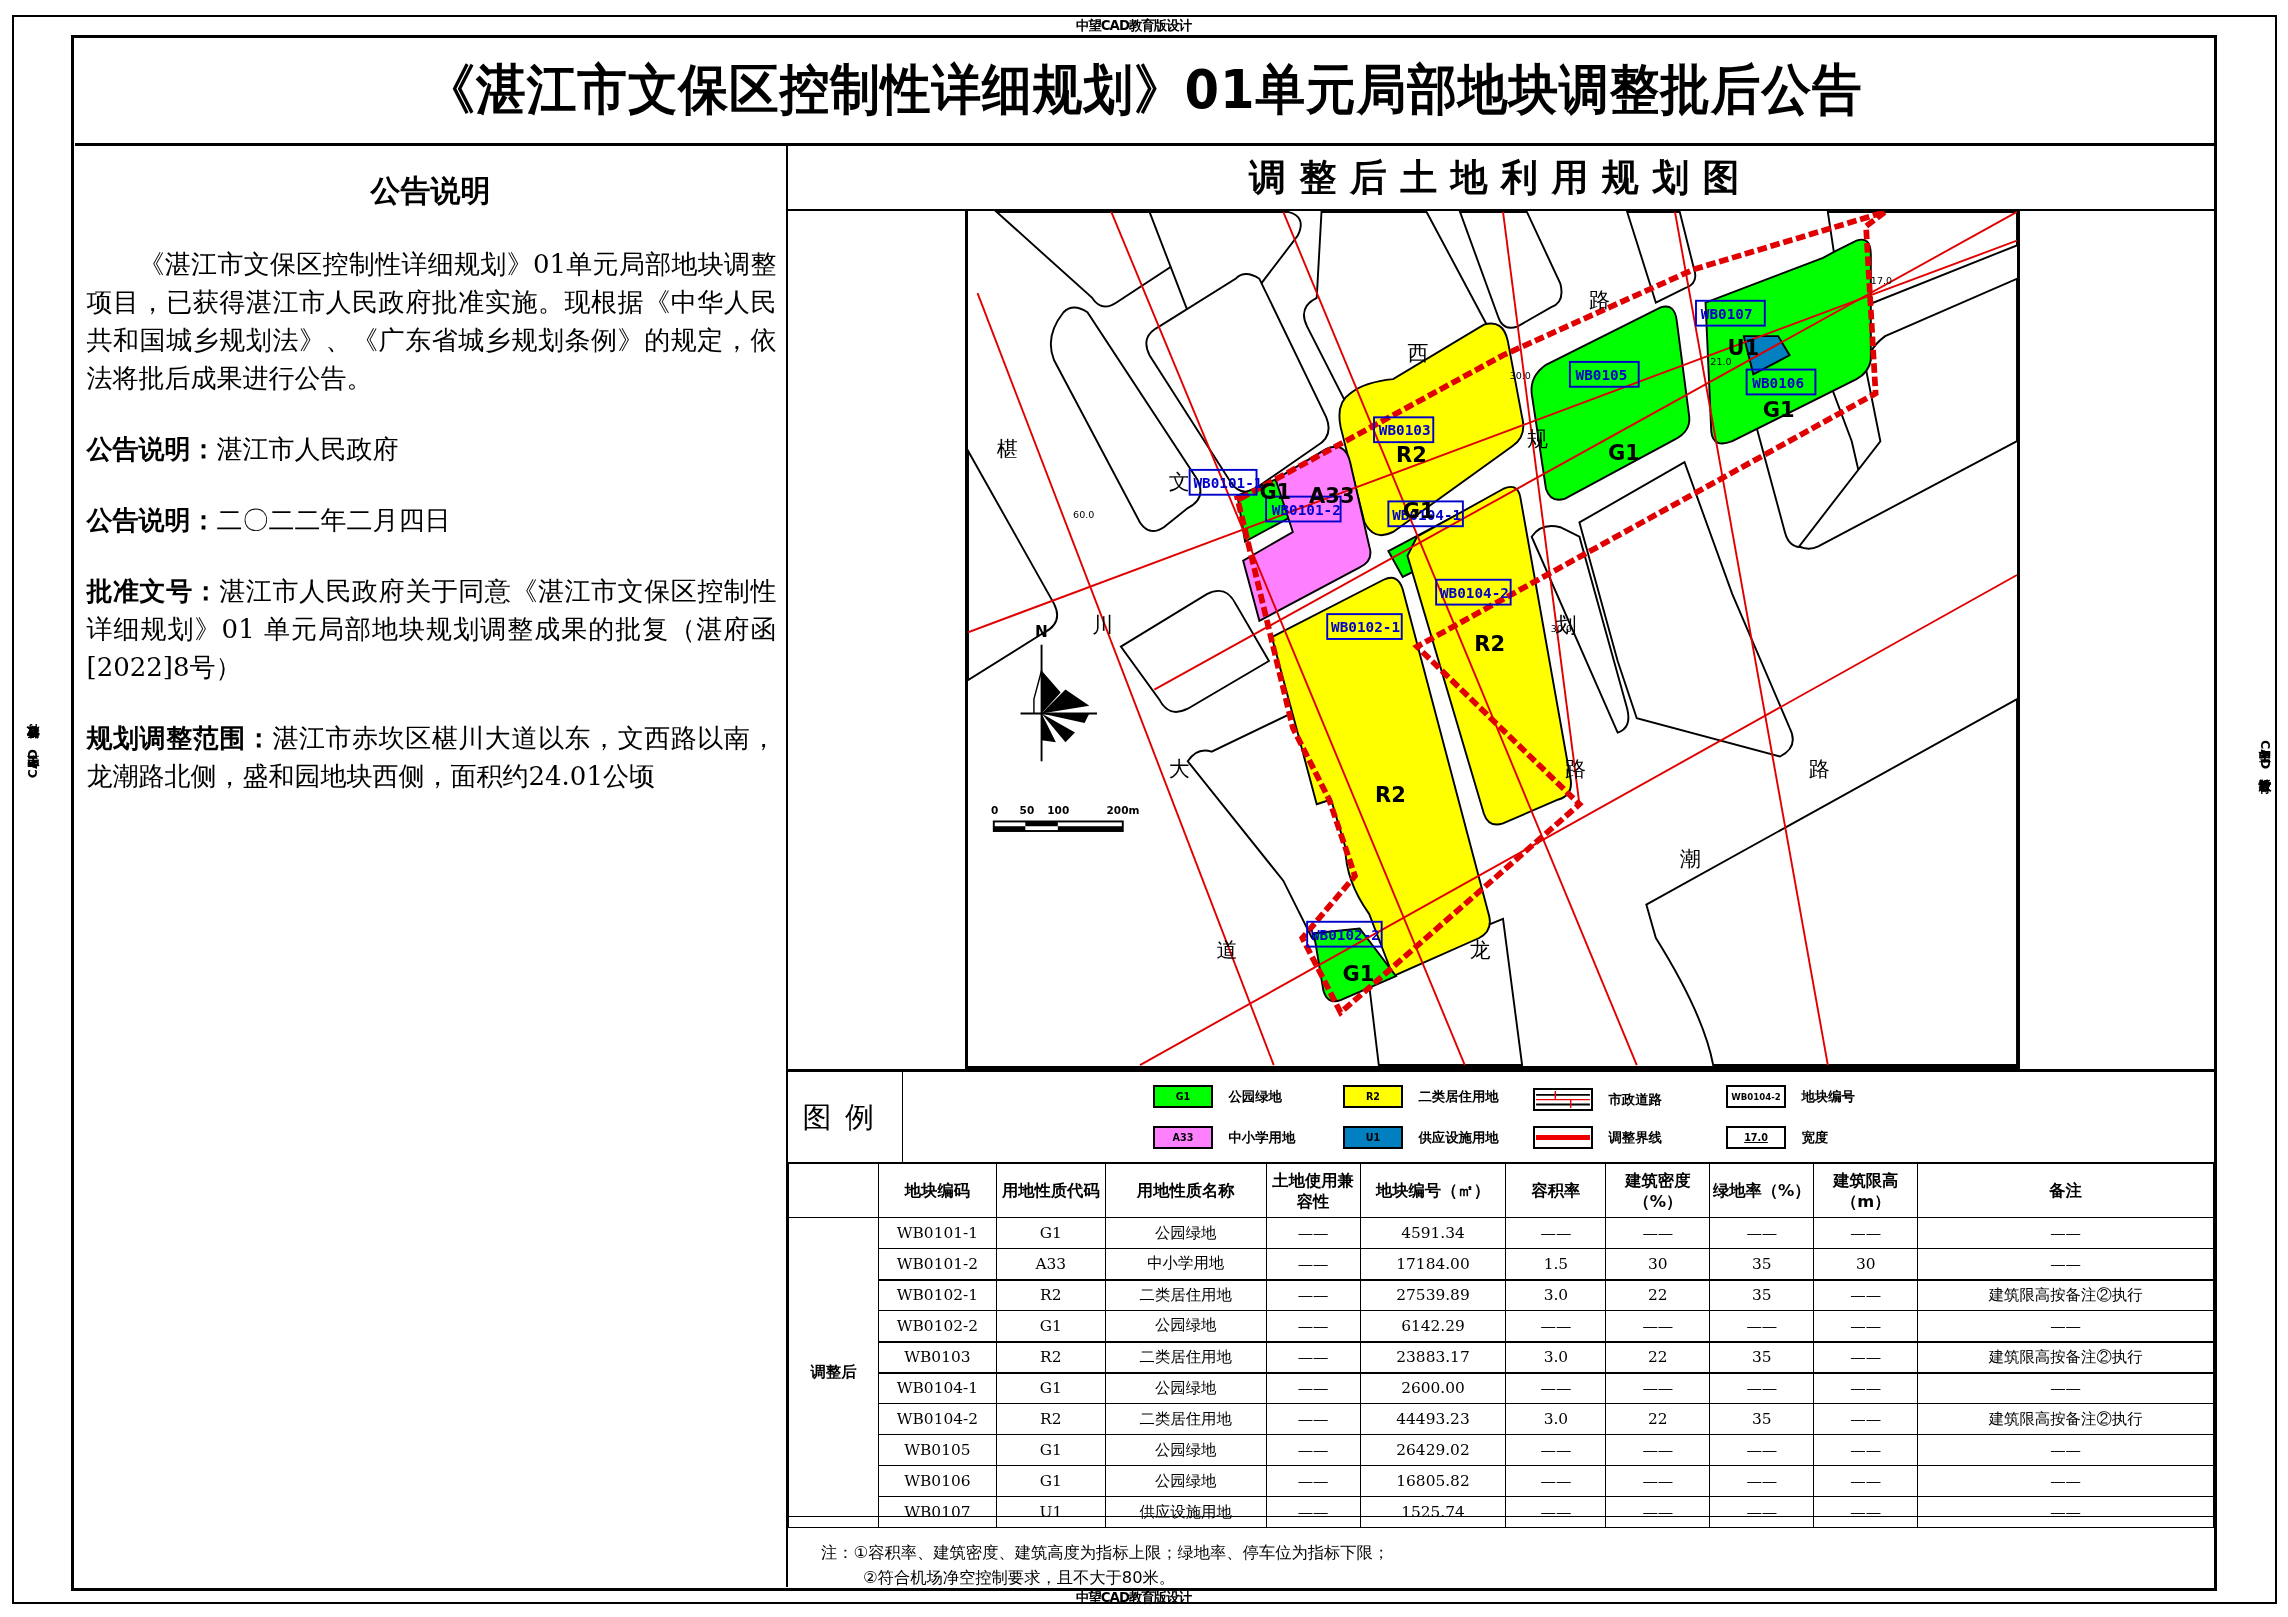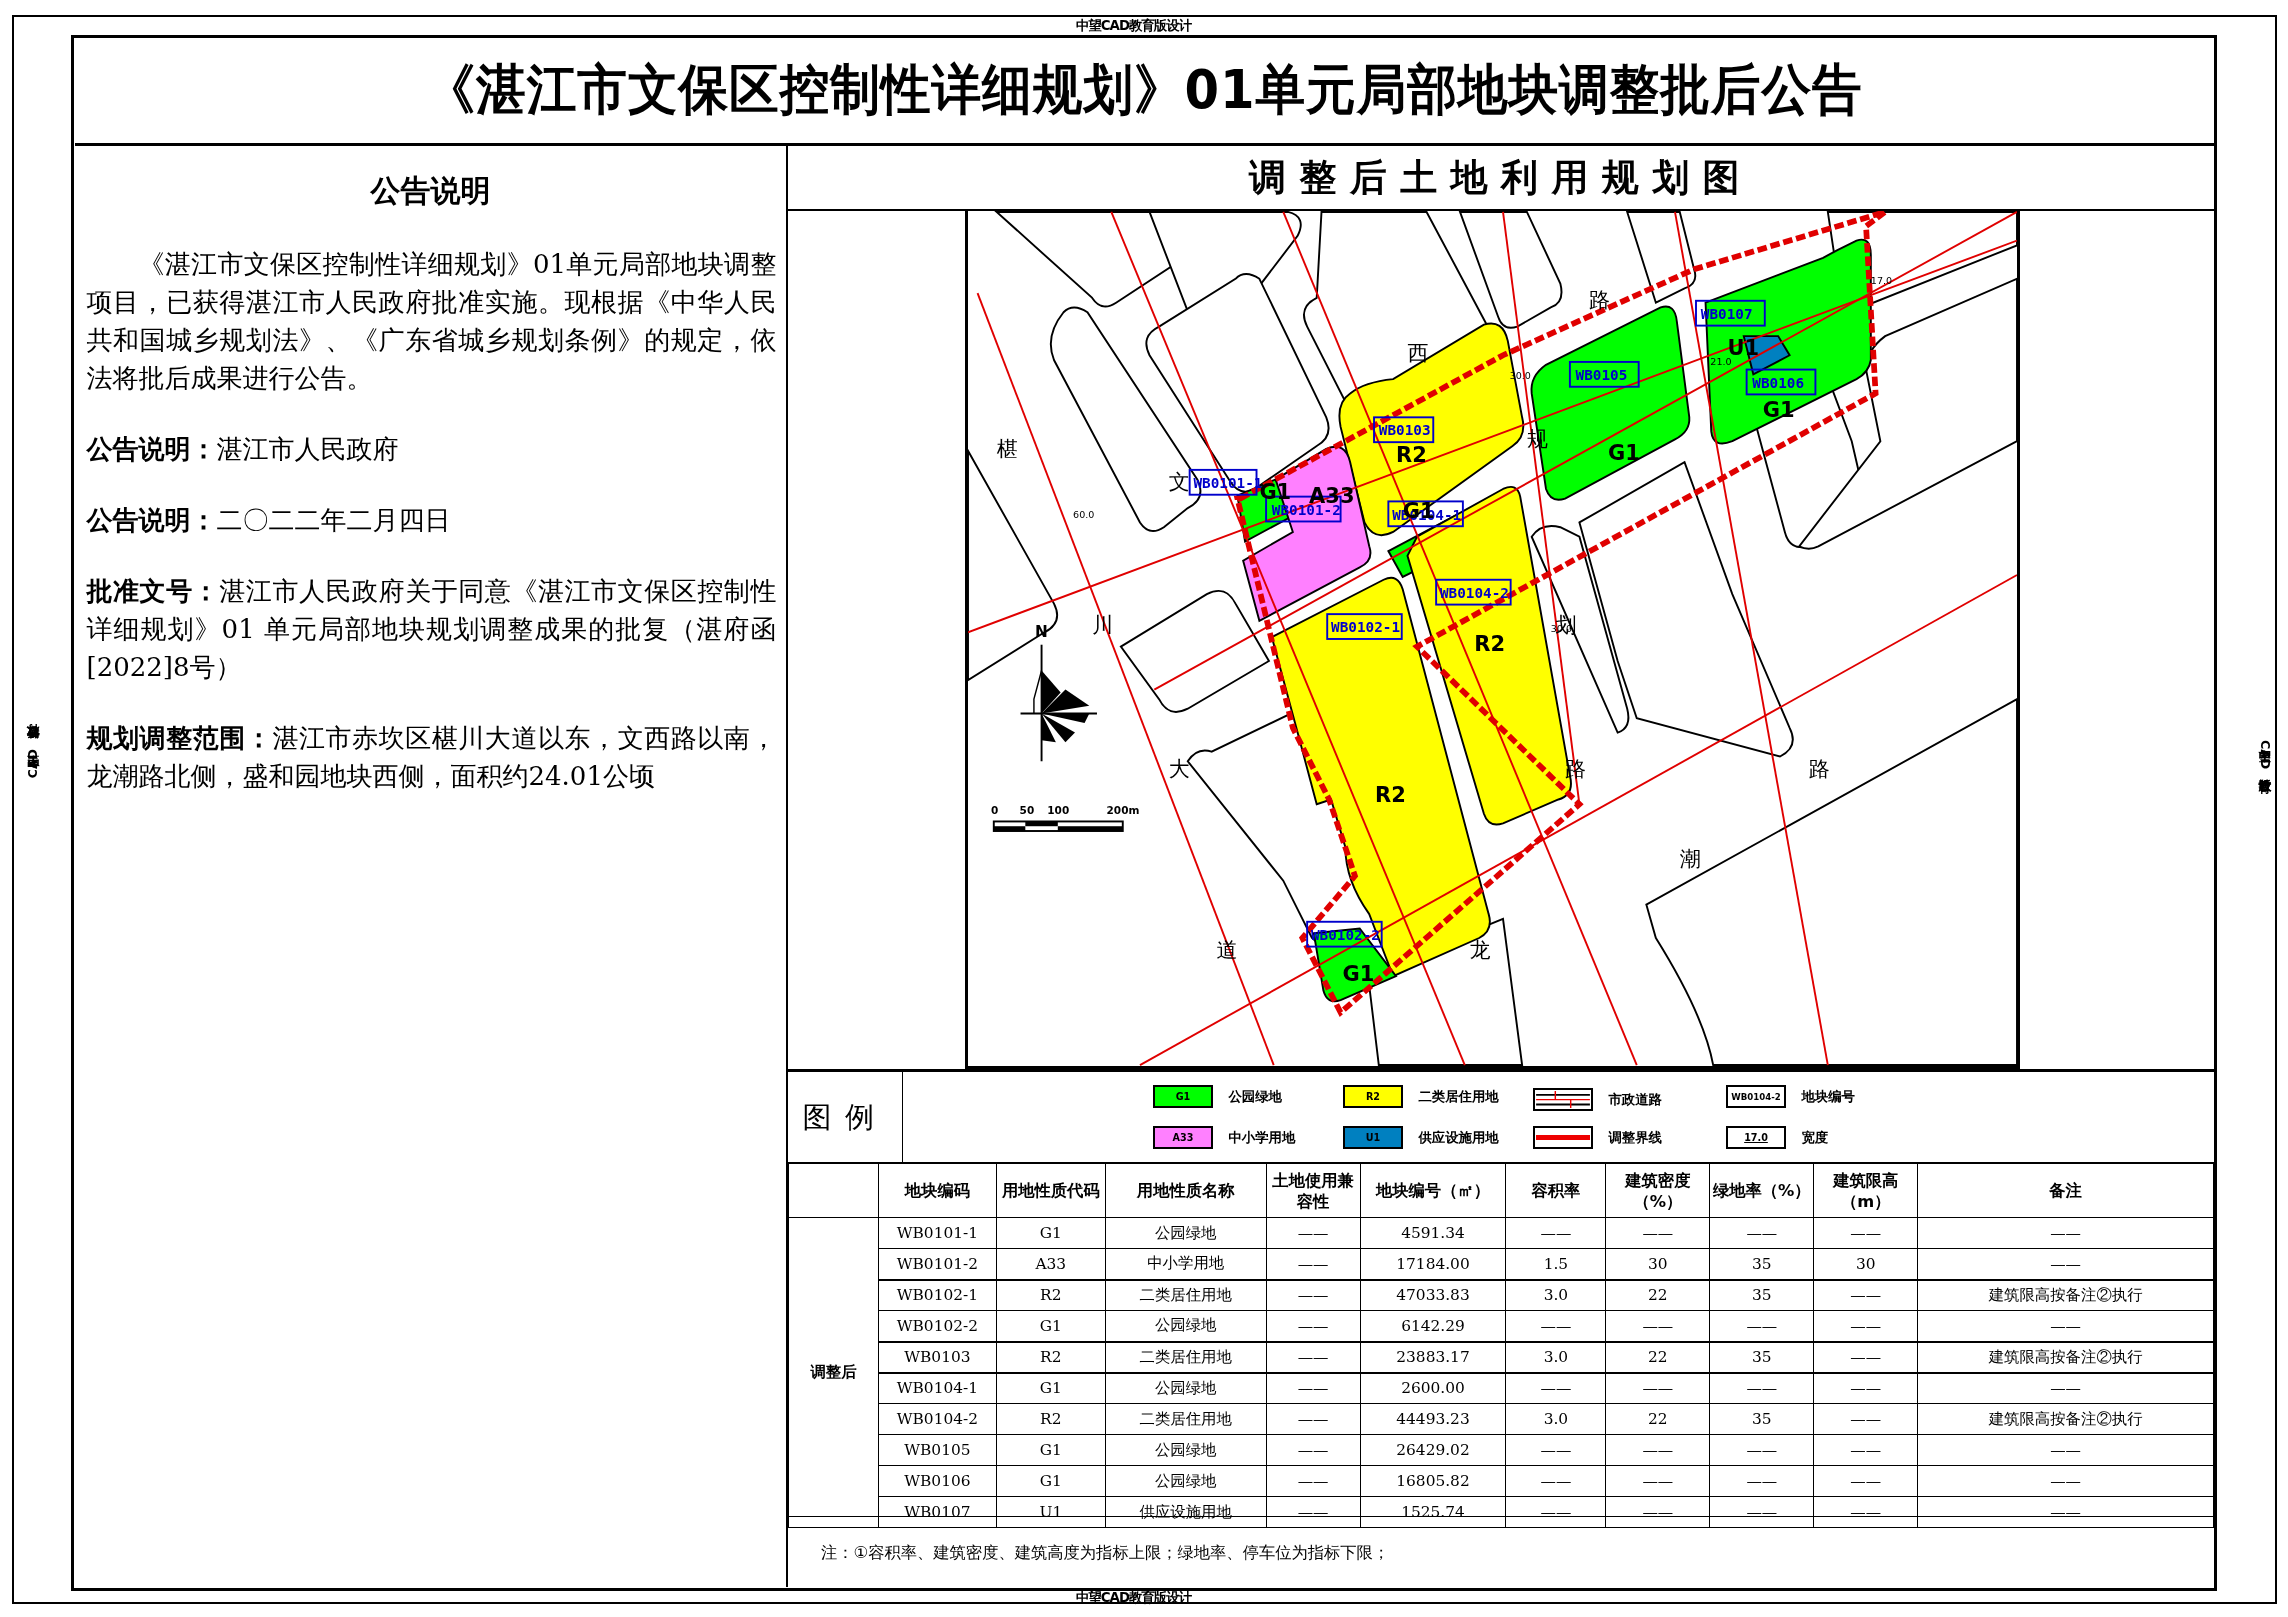--- a/index.html
+++ b/index.html
@@ -344,21 +344,21 @@
           <td>30</td>
           <td>35</td>
           <td>30</td>
           <td>——</td>
       </tr>
       <tr>
         <td>WB0102-1</td>
           <td>R2</td>
           <td>二类居住用地</td>
           <td>——</td>
-          <td>47033.83</td>
+          <td>27539.89</td>
           <td>3.0</td>
           <td>22</td>
           <td>35</td>
           <td>——</td>
           <td>建筑限高按备注②执行</td>
       </tr>
       <tr class="thick">
         <td>WB0102-2</td>
           <td>G1</td>
           <td>公园绿地</td>
@@ -440,15 +440,16 @@
           <td>——</td>
           <td>——</td>
           <td>——</td>
           <td>——</td>
       </tr>
     </tbody>
   </table>
 
   <div class="notes">
     <div>注：①容积率、建筑密度、建筑高度为指标上限；绿地率、停车位为指标下限；</div>
+    <div class="n2">②符合机场净空控制要求，且不大于80米。</div>
   </div>
 </div>
 
 
 </body></html>

